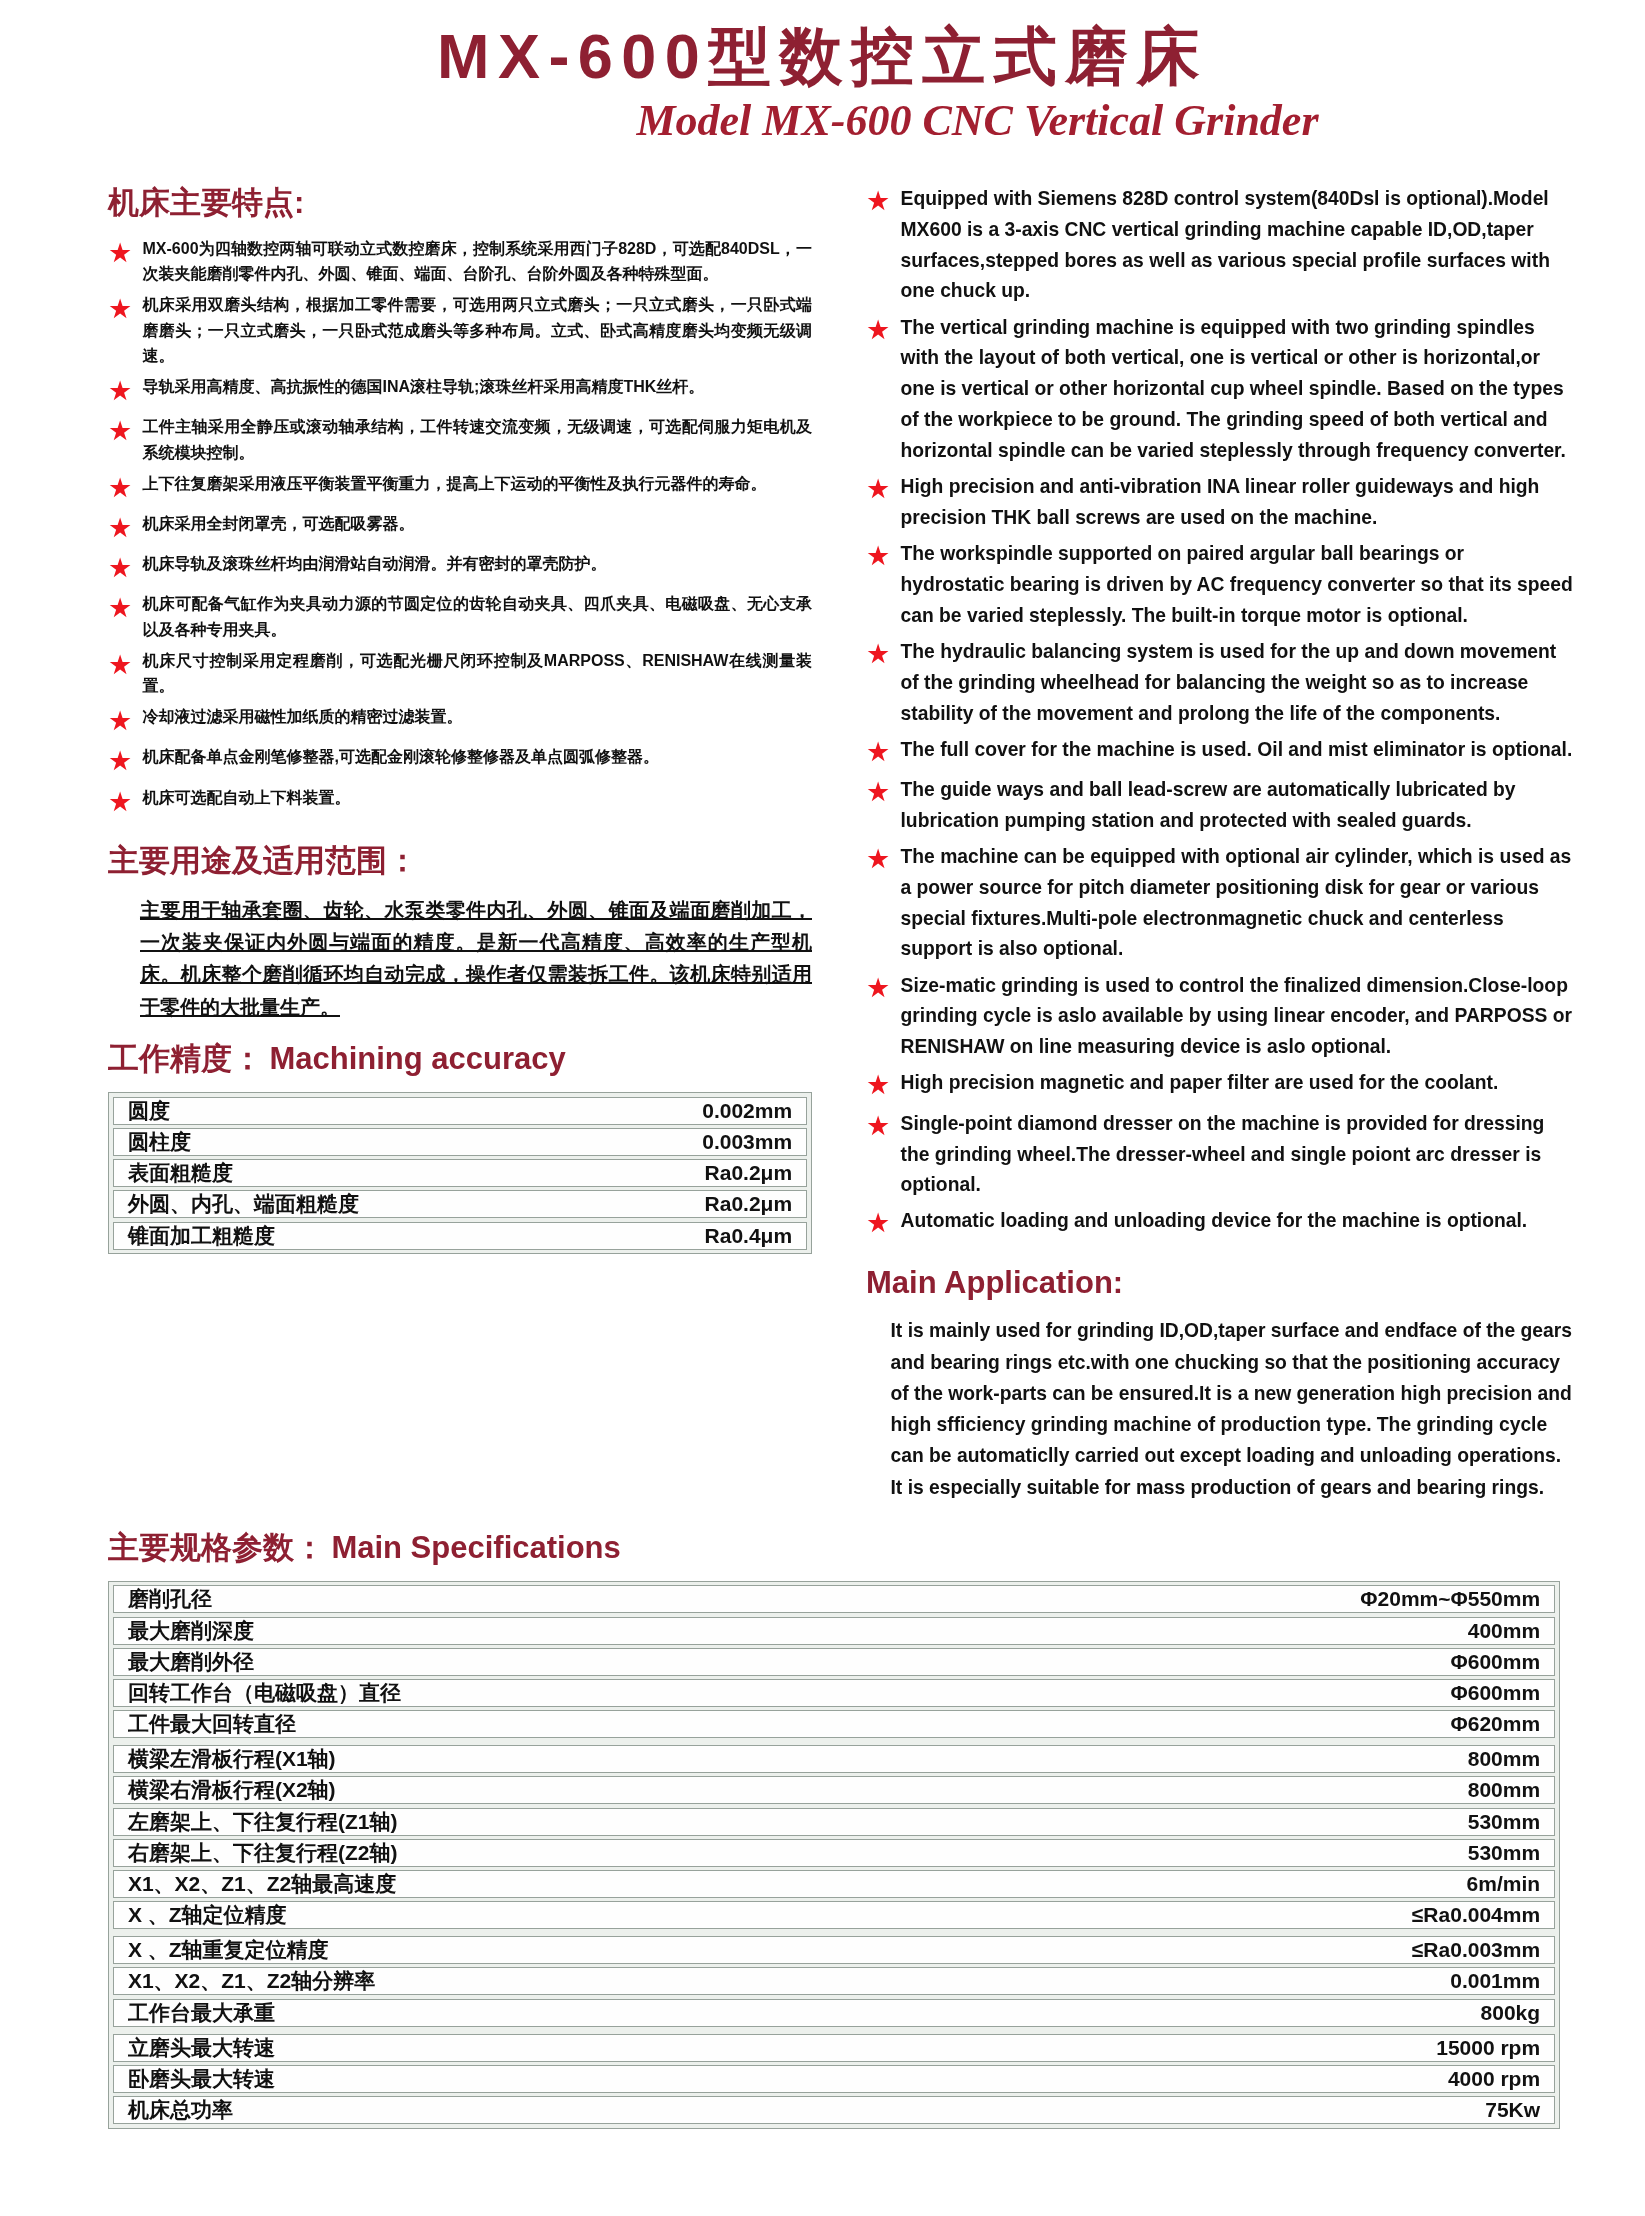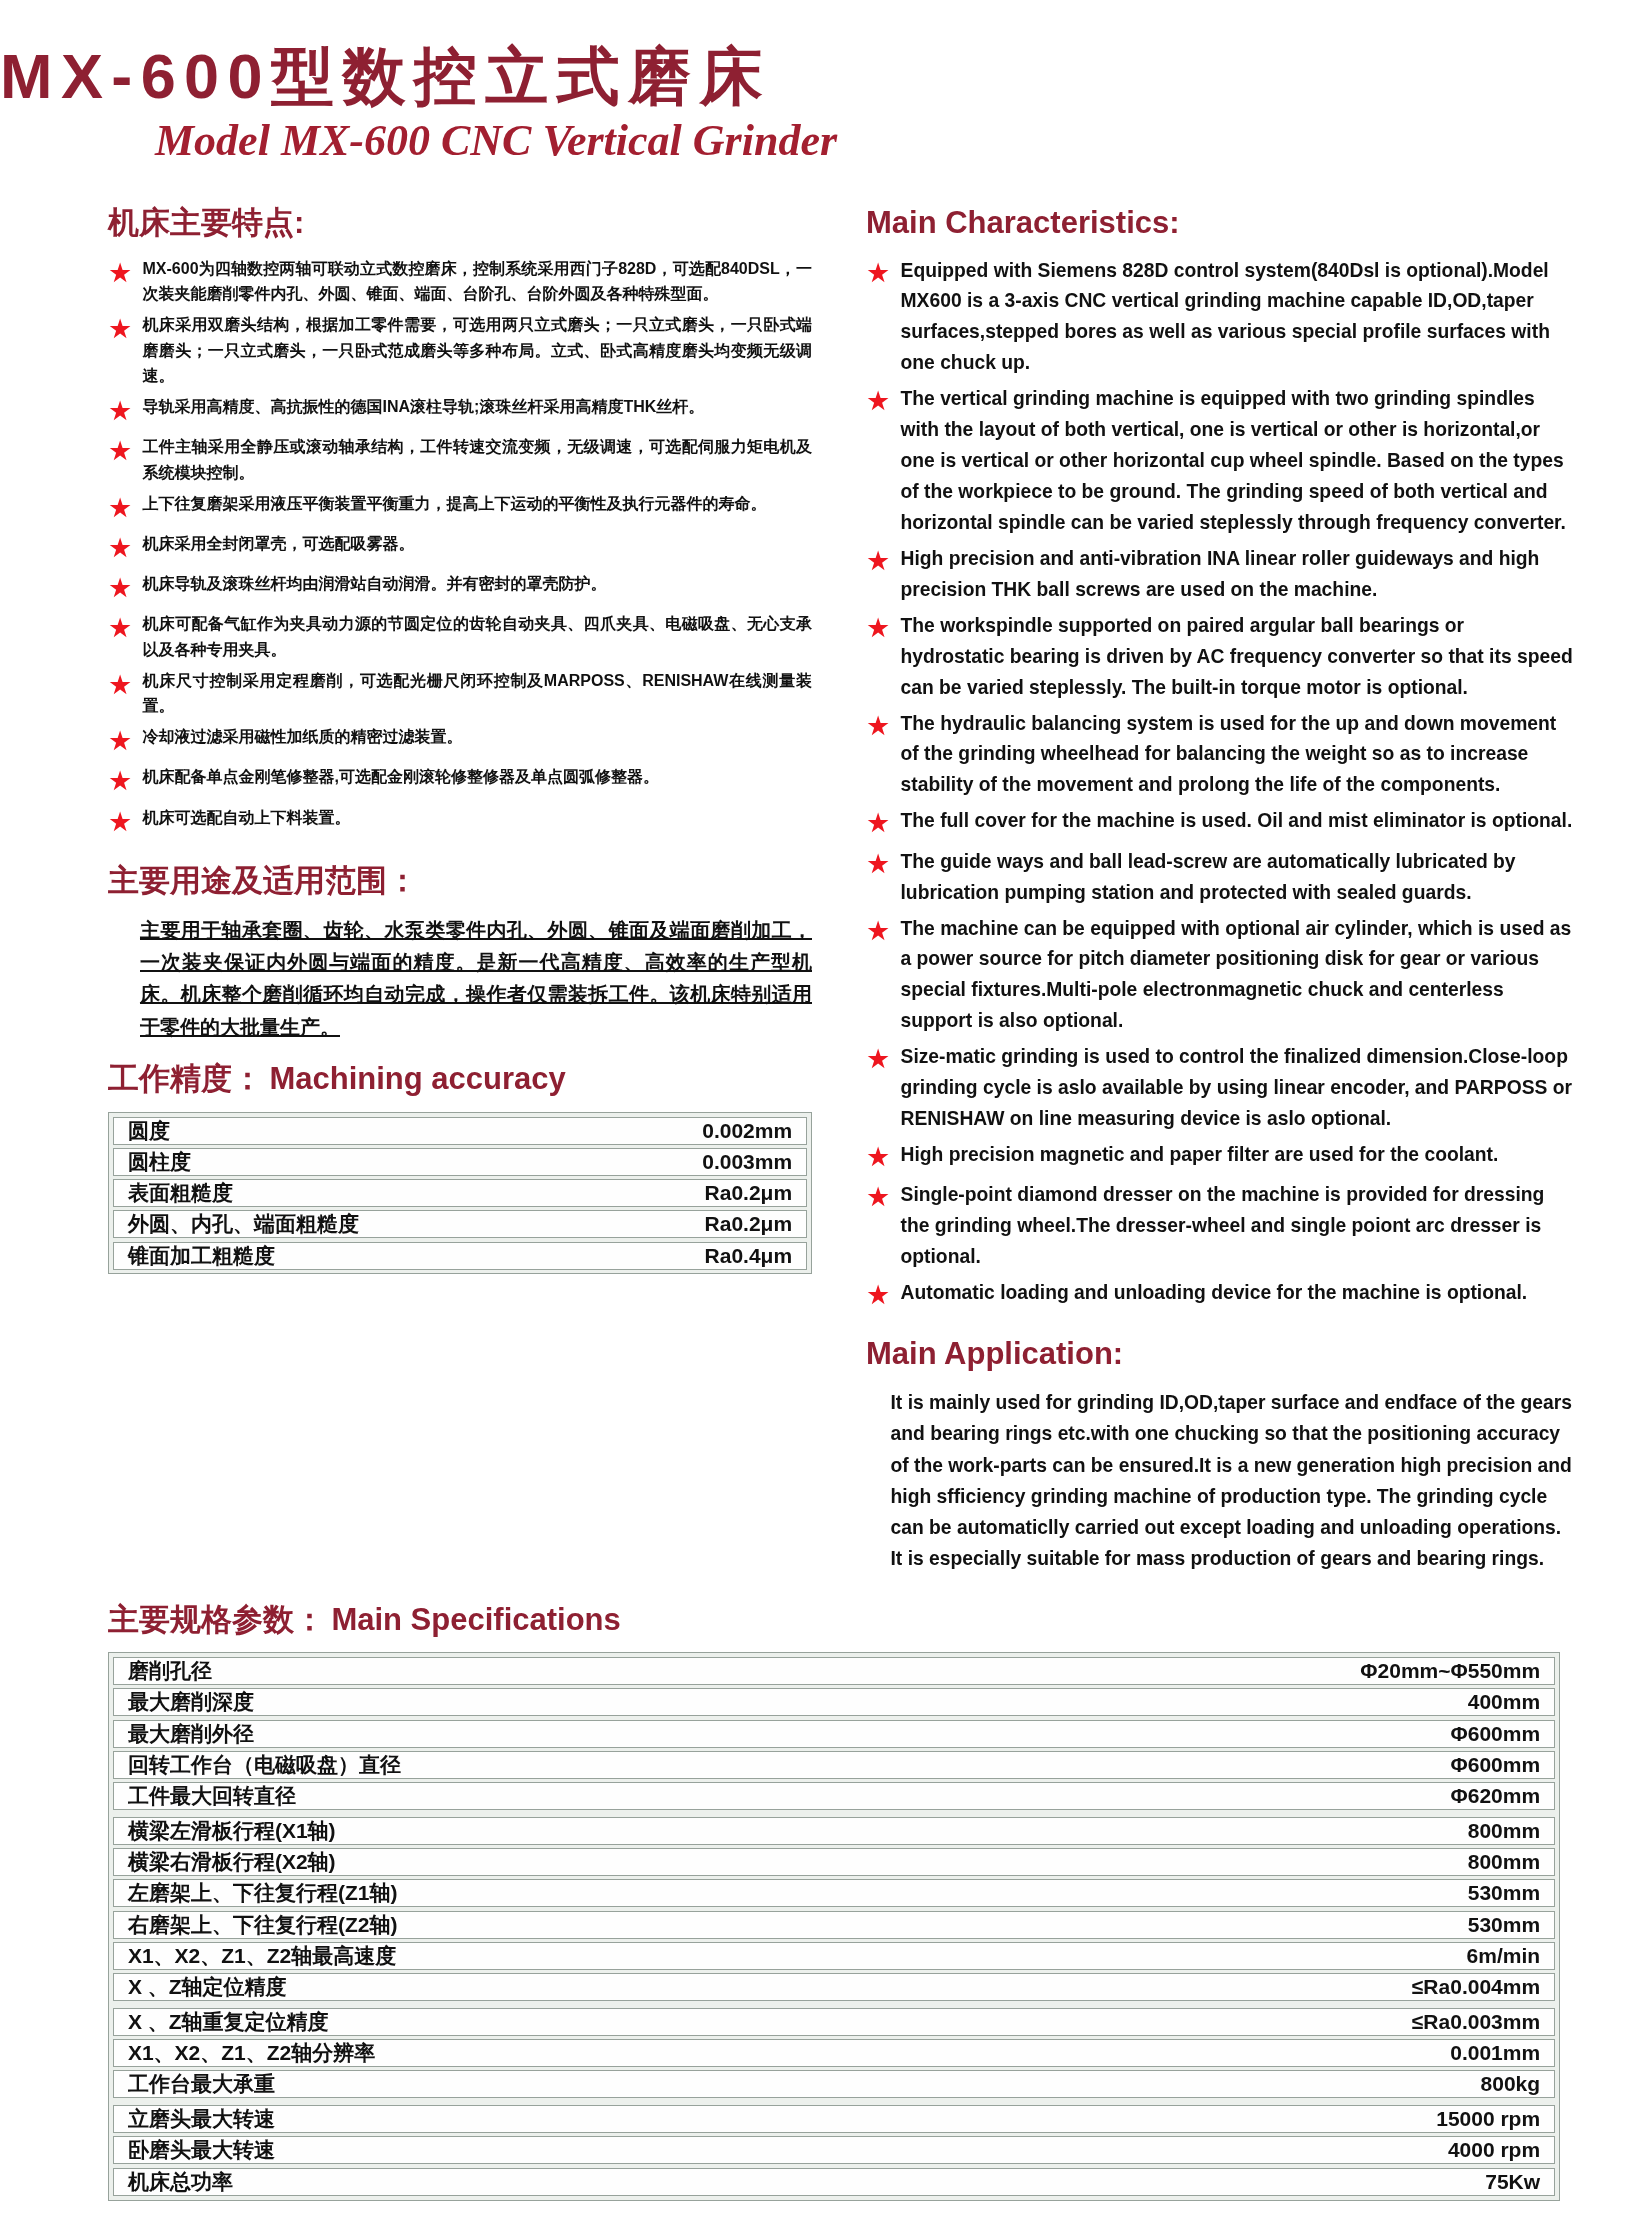--- a/index.html
+++ b/index.html
@@ -16,21 +16,21 @@
   *{box-sizing:border-box;}
   html,body{margin:0;padding:0;}
   body{
     width:1645px;
     min-height:2216px;
     background:#ffffff;
     color:var(--text);
     font-family:"Liberation Sans","DejaVu Sans",sans-serif;
   }
   
-  .titles{padding-top:40px;}
+  .titles{padding-top:20px;text-align:center;}
   .title-cn{
     font-size:63px;font-weight:bold;color:var(--maroon);
     letter-spacing:8.4px;line-height:1.15;
   }
   .title-en{
     display:block;margin-top:2.6px;
     font-family:"Liberation Serif","DejaVu Serif",serif;
     font-style:italic;font-weight:600;
     font-size:44px;color:var(--subtitle_red);
     transform:translateX(155px);
@@ -199,21 +199,20 @@
         </div>
 
         <div class="row">
           <span class="lbl">锥面加工粗糙度</span>
           <span class="val">Ra0.4μm</span>
         </div>
       </div>
   </section>
 
   <section class="col-right">
-    <h2 class="sec-header">Main Characteristics:</h2>
 
     <div>
 
         <div class="bullet">
           <span class="star">★</span>
           <span class="en-text">Equipped with Siemens 828D control system(840Dsl is optional).Model MX600 is a 3-axis CNC vertical grinding machine capable ID,OD,taper surfaces,stepped bores as well as various special profile surfaces with one chuck up.</span>
         </div>
 
         <div class="bullet">
           <span class="star">★</span>

